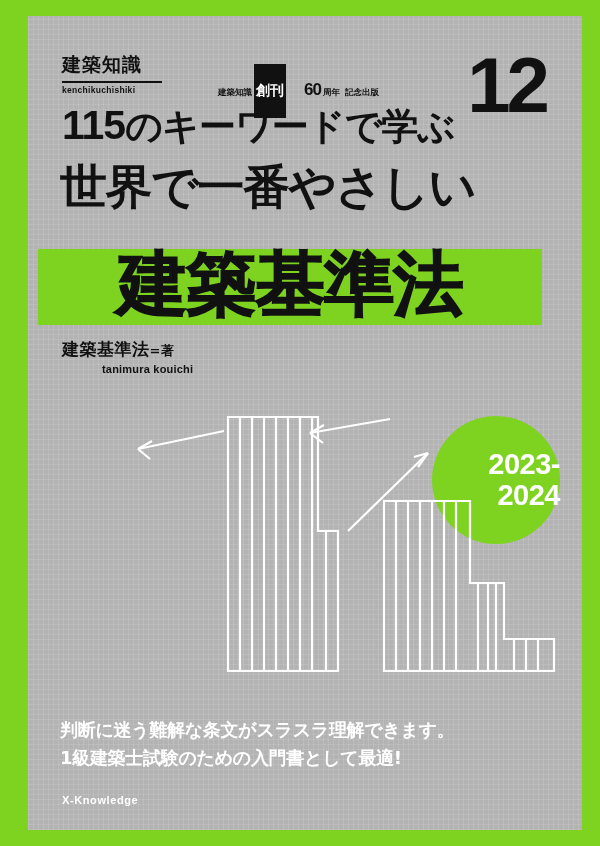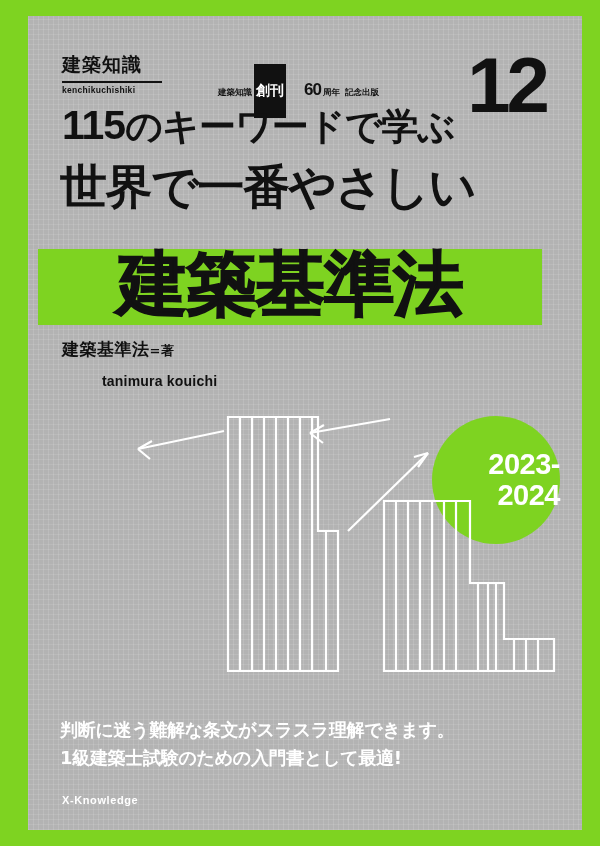--- a/index.html
+++ b/index.html
@@ -91,21 +91,21 @@
   .author{
     position:absolute; left:44px; top:322px;
     color:#111;
   }
   .author .name{
     font-size:17px;font-weight:bold;font-family:"DejaVu Sans",sans-serif;
     letter-spacing:0.5px;
   }
   .author .name .cho{font-size:13px;}
   .author .rom{
-    font-size:14px;font-weight:bold;margin-top:12px;letter-spacing:0.2px;padding-left:40px;
+    font-size:11px;font-weight:bold;margin-top:2px;letter-spacing:0.2px;padding-left:40px;
   }
 
   
   .year-badge{
     position:absolute; right:22px; top:400px;
     width:128px; height:128px; border-radius:50%;
     background:#7ed321;
     display:flex; flex-direction:column; align-items:flex-end; justify-content:center;
     color:#fff; font-weight:bold;
     font-family:"Liberation Sans", sans-serif;

